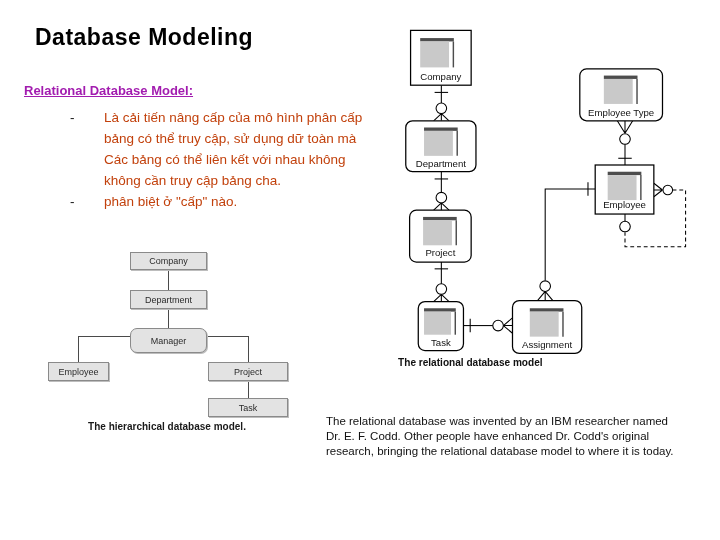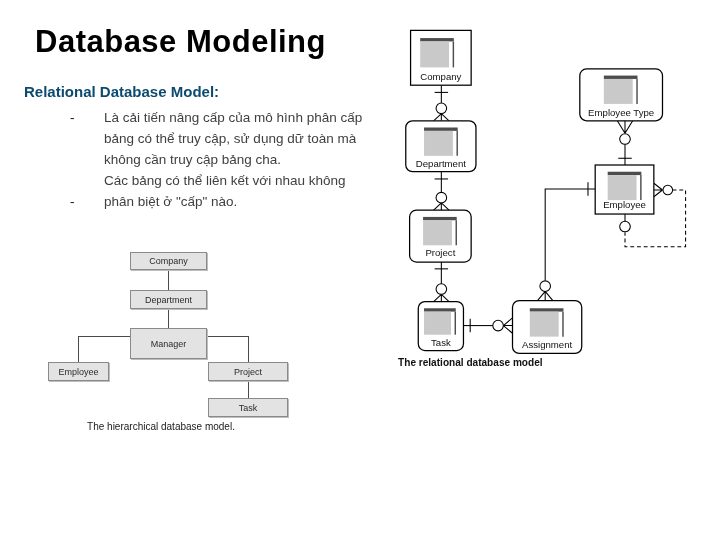--- a/index.html
+++ b/index.html
@@ -1,42 +1,42 @@
 <!DOCTYPE html>
 <html><head>
 <meta charset="utf-8">
 <style>
   html,body{margin:0;padding:0;background:#fff;}
   .slide{
     position:relative;width:720px;height:540px;background:#ffffff;
     font-family:"Liberation Sans",sans-serif;color:#000;overflow:hidden;
   }
   .title{
-    position:absolute;left:35px;top:24px;font-size:31px;font-weight:bold;
+    position:absolute;left:35px;top:24px;font-size:23px;font-weight:bold;
     letter-spacing:0.5px;color:#000;white-space:nowrap;
   }
   .heading{
-    position:absolute;left:24px;top:83px;font-size:15px;font-weight:bold;color:#0c4a6e;
+    position:absolute;left:24px;top:83px;font-size:13px;font-weight:bold;color:#a21caf;text-decoration:underline;
   }
   .bullets{position:absolute;left:104px;top:107px;width:285px;}
-  .bullet-line{font-size:13.5px;line-height:21px;white-space:nowrap;color:#404040;}
+  .bullet-line{font-size:13.5px;line-height:21px;white-space:nowrap;color:#c2410c;}
   .bullet-marker{position:absolute;left:70px;font-size:13.5px;line-height:21px;color:#111;}
   .marker-1{top:107px;}
   .marker-2{top:191px;}
 
   
   .hbox{
     position:absolute;background:#e3e3e3;border:1px solid #8a8a8a;
     font-size:9px;color:#2b2b2b;display:flex;align-items:center;justify-content:center;
     box-sizing:border-box;box-shadow:1px 1px 0 #bdbdbd;
   }
   .hline{position:absolute;background:#4a4a4a;}
   .hcaption{
-    position:absolute;left:56px;top:421px;width:210px;text-align:center;
-    font-size:10px;font-weight:normal;color:#1a1a1a;
+    position:absolute;left:62px;top:421px;width:210px;text-align:center;
+    font-size:10px;font-weight:bold;color:#1a1a1a;
   }
 
   
   .rel-svg{position:absolute;left:380px;top:15px;}
   .rel-svg text{font-family:"Liberation Sans",sans-serif;font-size:10px;fill:#111;}
   .rel-svg text.rcaption{font-size:10.5px;font-weight:bold;}
   .entity{fill:#ffffff;stroke:#000;stroke-width:1.3;}
   .conn{stroke:#000;stroke-width:1.1;fill:none;}
   .conn-dash{stroke:#000;stroke-width:1.1;fill:none;stroke-dasharray:4 3;}
   .ring{fill:#ffffff;stroke:#000;stroke-width:1.1;}
@@ -53,41 +53,41 @@
 
   <div class="title">Database Modeling</div>
   <div class="heading">Relational Database Model:</div>
 
   <div class="bullet-marker marker-1">-</div>
   <div class="bullet-marker marker-2">-</div>
 
   <div class="bullets">
     <div class="bullet-line">Là cải tiến nâng cấp của mô hình phân cấp</div>
     <div class="bullet-line">bảng có thể truy cập, sử dụng dữ toàn mà</div>
+    <div class="bullet-line">Các bảng có thể liên kết với nhau không</div>
     <div class="bullet-line">không cần truy cập bảng cha.</div>
-    <div class="bullet-line">Các bảng có thể liên kết với nhau không</div>
     <div class="bullet-line">phân biệt ở "cấp" nào.</div>
   </div>
 
   <div>
     <div class="hline" style="left:168px;top:270px;width:1px;height:20px;"></div>
     <div class="hline" style="left:168px;top:309px;width:1px;height:19px;"></div>
     <div class="hline" style="left:78px;top:336px;width:52px;height:1px;"></div>
     <div class="hline" style="left:78px;top:336px;width:1px;height:26px;"></div>
     <div class="hline" style="left:207px;top:336px;width:42px;height:1px;"></div>
     <div class="hline" style="left:248px;top:336px;width:1px;height:26px;"></div>
     <div class="hline" style="left:248px;top:381px;width:1px;height:17px;"></div>
 
     <div class="hbox" style="left:130px;top:252px;width:77px;height:18px;">
       <span>Company</span>
     </div>
     <div class="hbox" style="left:130px;top:290px;width:77px;height:19px;">
       <span>Department</span>
     </div>
-    <div class="hbox" style="left:130px;top:328px;width:77px;height:31px;">
+    <div class="hbox" style="left:130px;top:328px;width:77px;height:25px;border-radius:7px;">
       <span>Manager</span>
     </div>
     <div class="hbox" style="left:48px;top:362px;width:61px;height:19px;">
       <span>Employee</span>
     </div>
     <div class="hbox" style="left:208px;top:362px;width:80px;height:19px;">
       <span>Project</span>
     </div>
     <div class="hbox" style="left:208px;top:398px;width:80px;height:19px;">
       <span>Task</span>
@@ -207,14 +207,19 @@
         <rect x="610" y="178" width="35" height="3.5" fill="#4d4d4d"></rect>
         <rect x="610" y="181.5" width="30" height="26" fill="#c9c9c9"></rect>
         <path d="M644.5,181.5 L644.5,207.5" stroke="#4d4d4d" stroke-width="1.5"></path>
       </g>
       <text x="627.5" y="216" text-anchor="middle">Employee</text>
     </g>
 
     <text x="392" y="380" class="rcaption">The relational database model</text>
   </svg>
 
+  <div class="note">
+    <div>The relational database was invented by an IBM researcher named</div>
+    <div>Dr. E. F. Codd. Other people have enhanced Dr. Codd's original</div>
+    <div>research, bringing the relational database model to where it is today.</div>
+  </div>
 
 </div>
 
 </body></html>

